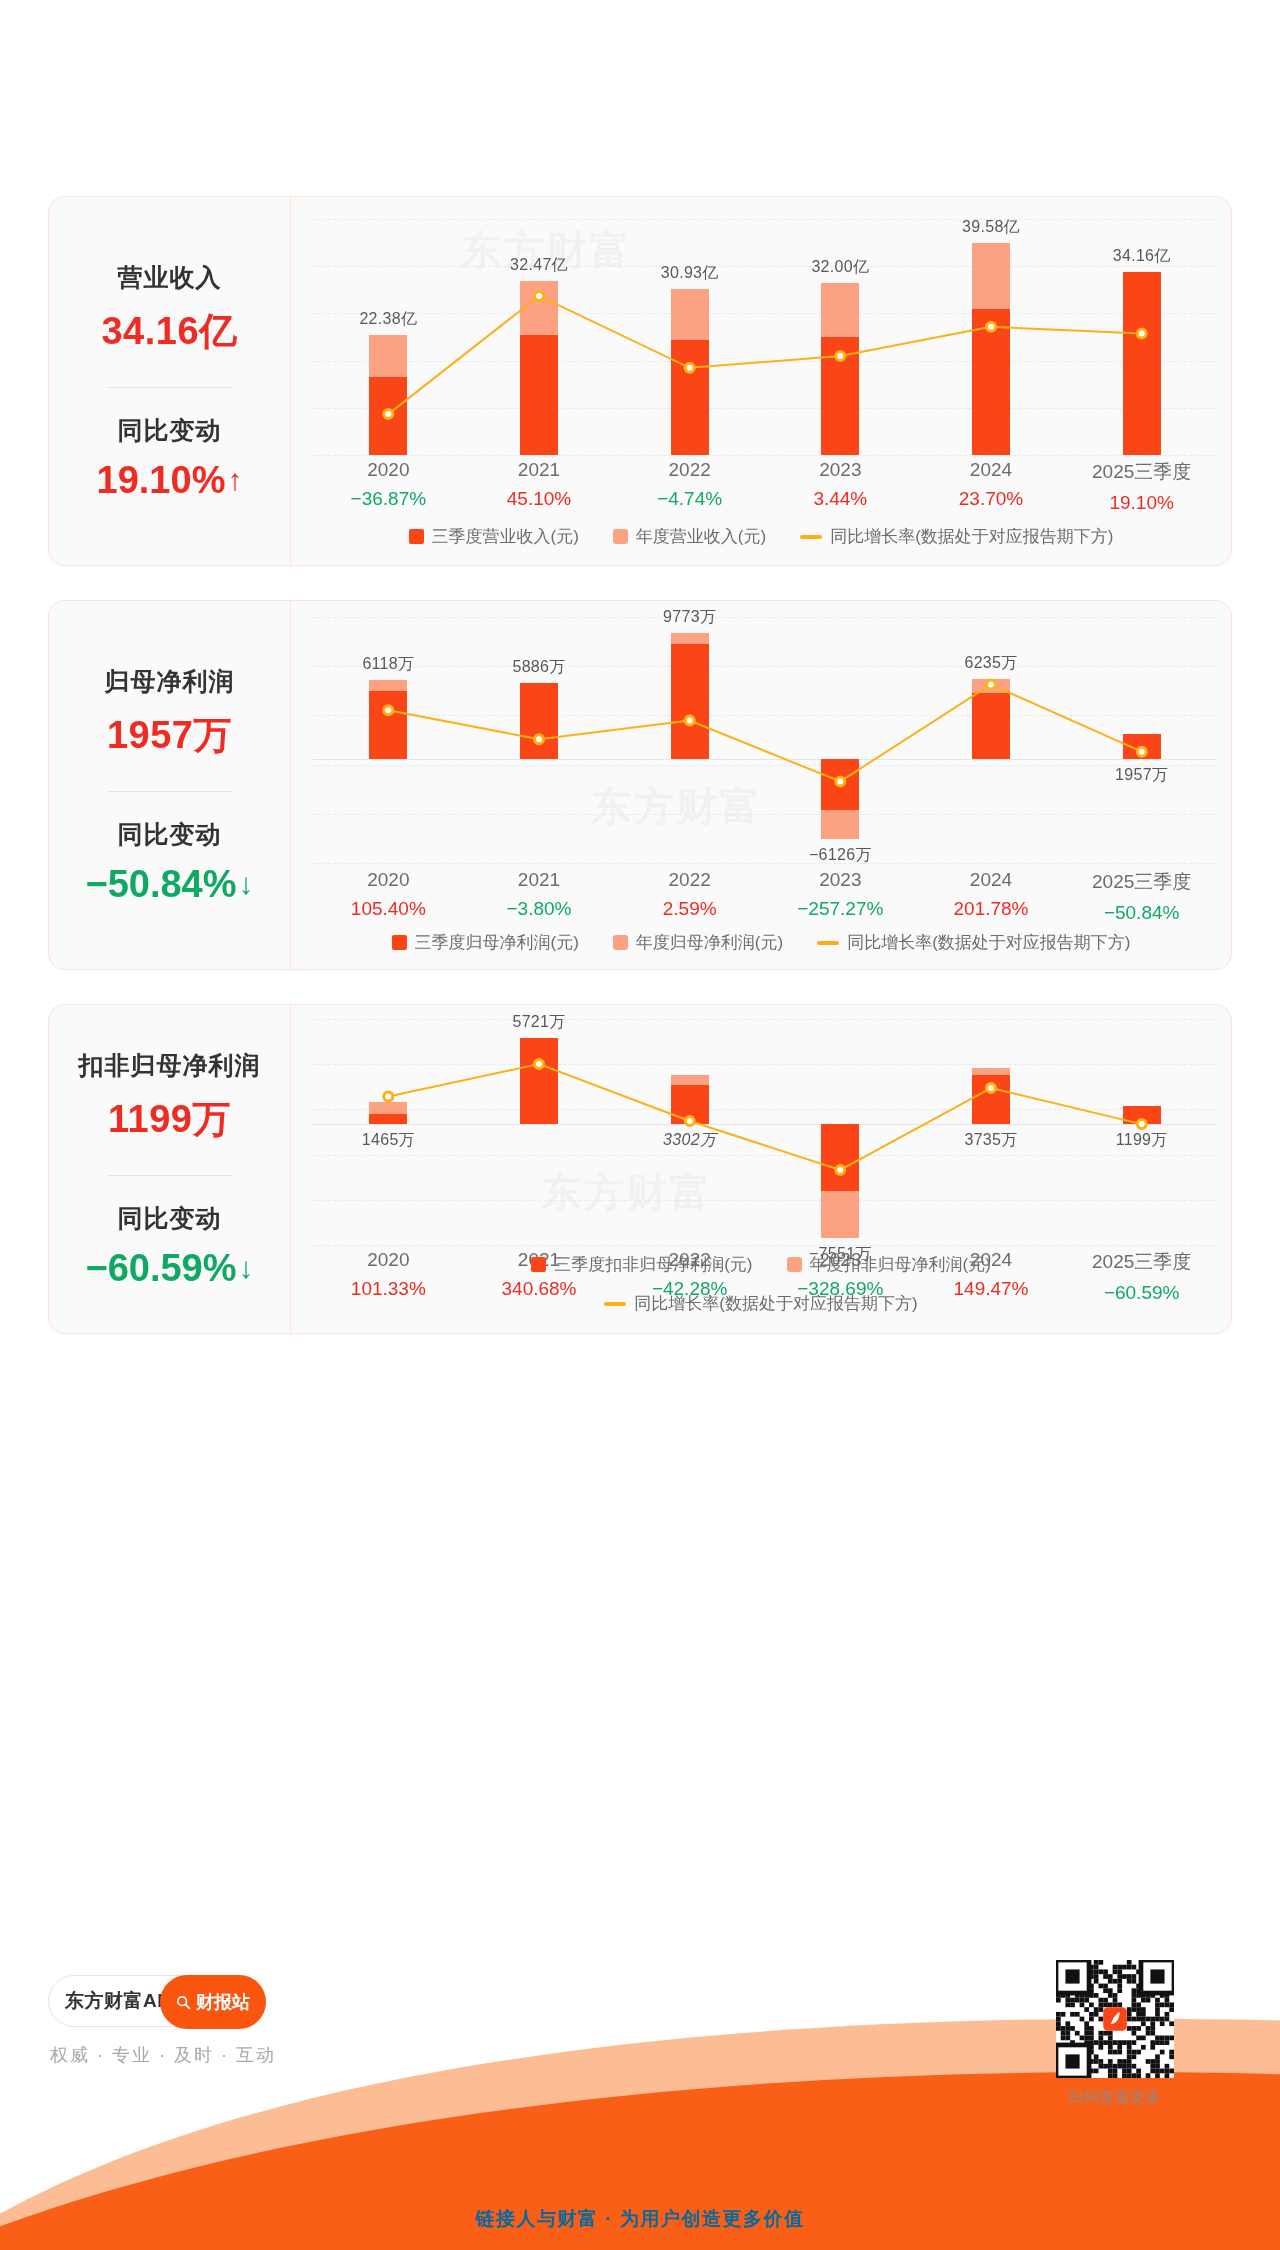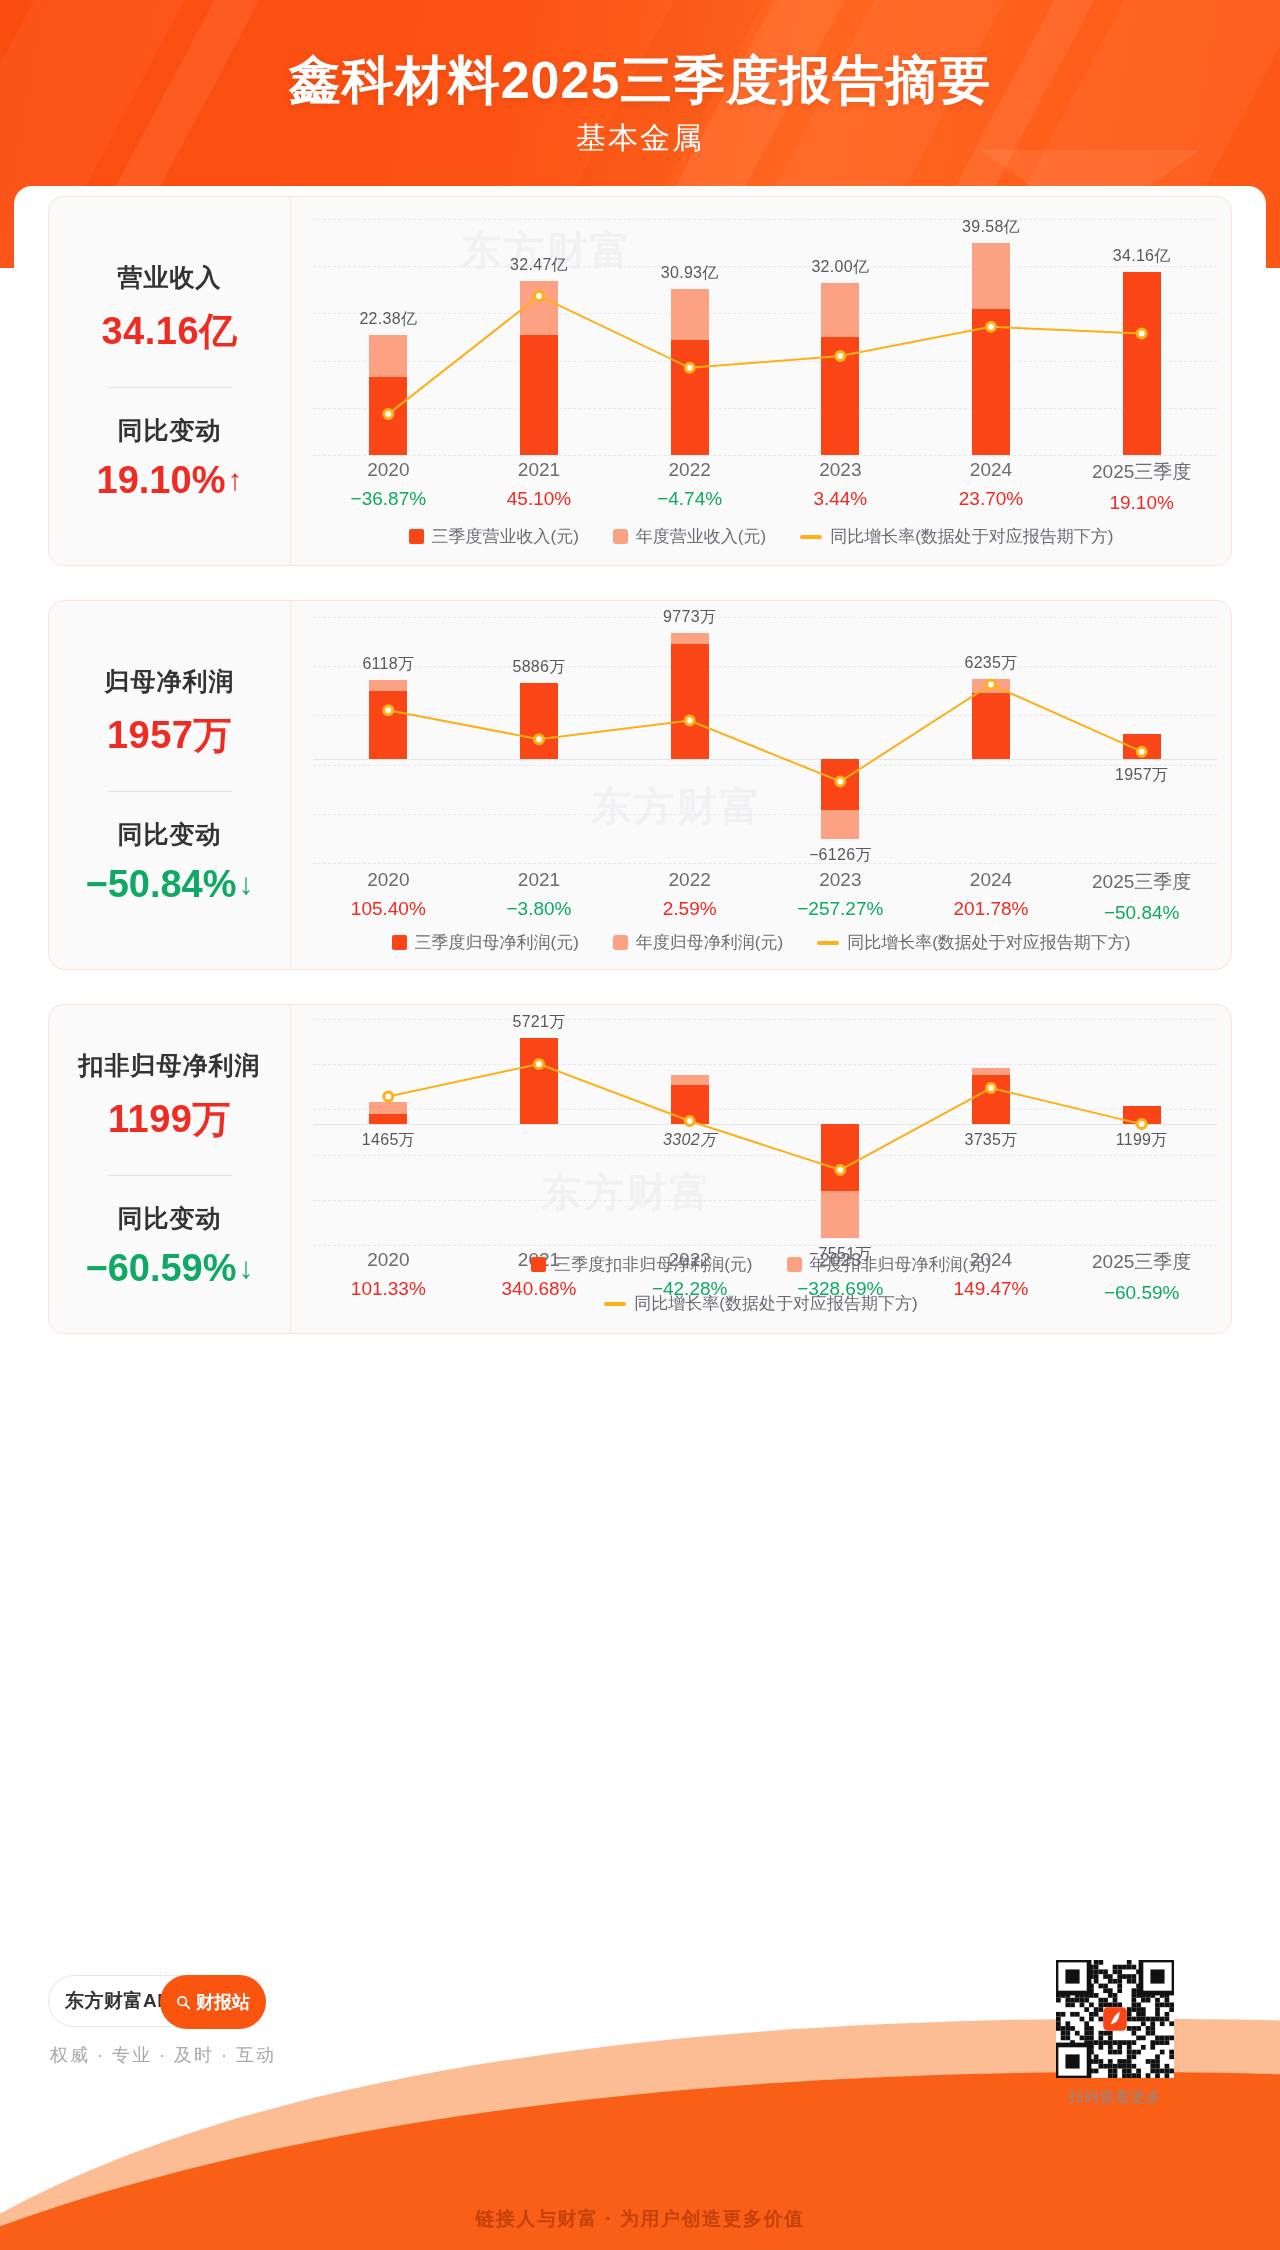--- a/index.html
+++ b/index.html
@@ -119,44 +119,31 @@
   .slogan { position:absolute; left:50px; top:2043px; font-size:18px; color:#a8a8ac; letter-spacing:2px; }
 
   .qr-wrap { position:absolute; left:1056px; top:1960px; width:118px; }
   .qr { width:118px; height:118px; background:#fff; }
   .qr-cap { margin-top:10px; text-align:center; font-size:15px; color:#8b8b90; letter-spacing:0.5px; }
 
   .bottom-banner {
     position:absolute; left:0; bottom:0; width:1280px; height:110px;
     display:flex; align-items:center; justify-content:center;
   }
-  .bottom-banner-txt { font-size:19px; color:#c2410c; letter-spacing:1.5px; position:relative; top:24px; font-weight:bold;}
+  .bottom-banner-txt { font-size:19px; color:#0369a1; letter-spacing:1.5px; position:relative; top:24px; font-weight:bold;}
 
   
   .wm { position:absolute; font-size:40px; font-weight:bold; color:rgba(170,170,175,0.10);
         letter-spacing:3px; pointer-events:none; white-space:nowrap; }
 </style>
 </head>
 <body>
 
 <div id="page">
 
-  <div class="header">
-    <div class="hdr-stripe" style="left:700px;  top:-60px; width:70px;  height:400px;"></div>
-    <div class="hdr-stripe2" style="left:800px;  top:-60px; width:130px; height:400px;"></div>
-    <div class="hdr-stripe" style="left:980px;  top:-60px; width:40px;  height:400px;"></div>
-    <div class="hdr-stripe2" style="left:1050px; top:-60px; width:180px; height:400px;"></div>
-    <div class="hdr-dark" style="left:600px;  top:-60px; width:90px;  height:400px;"></div>
-    <div class="hdr-stripe2" style="left:-40px;  top:-60px; width:150px; height:400px;"></div>
-    <div class="hdr-stripe" style="left:140px;  top:-60px; width:45px;  height:400px;"></div>
-    <div class="hdr-tri" style="left:530px; top:188px;"></div>
-    <div class="hdr-tri" style="left:980px; top:150px; opacity:0.7;"></div>
-    <div class="title">鑫科材料2025三季度报告摘要</div>
-    <div class="subtitle">基本金属</div>
-  </div>
 
   <div class="body-panel"></div>
 
   <div class="card" id="card1">
     <div class="card-left">
       <div class="metric-name">营业收入</div>
       <div class="metric-val pos">34.16亿</div>
       <div class="metric-sep"></div>
       <div class="metric-name2">同比变动</div>
       <div class="metric-chg pos">

